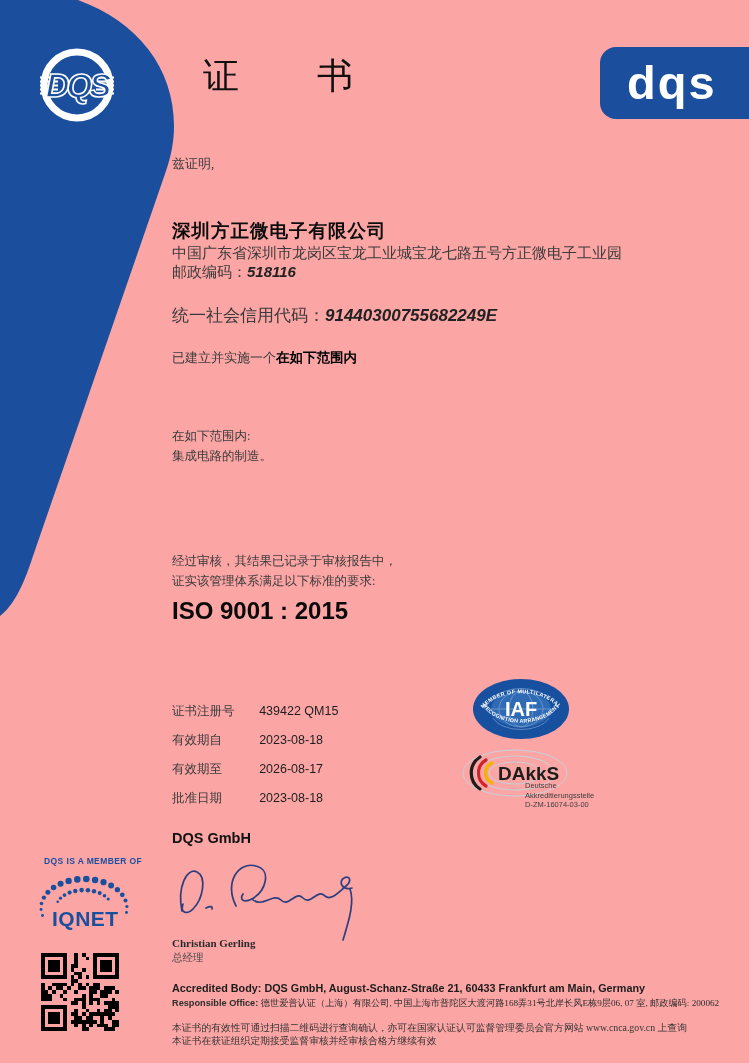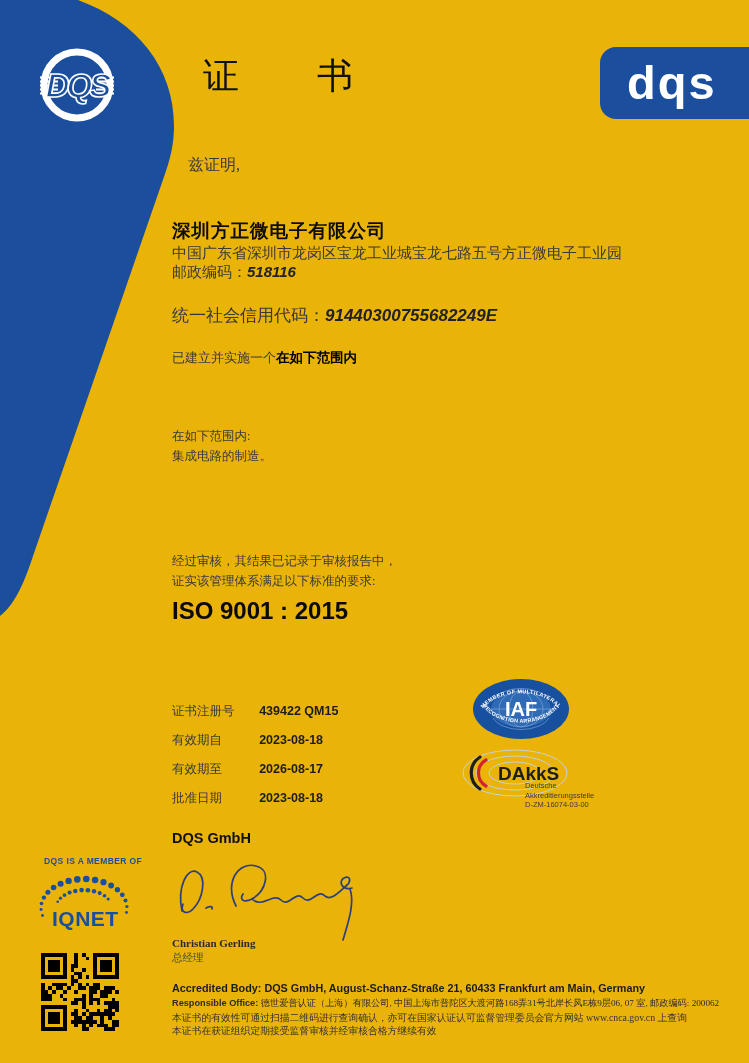--- a/index.html
+++ b/index.html
@@ -1,74 +1,74 @@
 <!DOCTYPE html>
 <html><head>
 <meta charset="utf-8">
 <style>
   * { margin:0; padding:0; box-sizing:border-box; }
   html,body { background:#e8e8e8; }
   .page {
     position:relative; width:749px; height:1063px; margin:0 auto;
-    background:#eab308; overflow:hidden;
+    background:#fca5a5; overflow:hidden;
     font-family:"Liberation Serif", serif; color:#3a3a3a;
   }
   .abs { position:absolute; }
 
   
   .swoosh-svg { left:0; top:0; }
   .dqs-wordmark {
     left:600px; top:47px; width:165px; height:72px;
     background:#1b4f9e; border-radius:16px;
     display:flex; align-items:center; justify-content:flex-start;
     padding-left:27px; color:#ffffff;
     font-family:"Liberation Sans", sans-serif; font-weight:bold;
     font-size:47px; letter-spacing:2px; line-height:60px;
   }
   .cert-title { left:203px; top:52px; font-size:36px; color:#101010; letter-spacing:2px; }
 
   
-  .certify-line   { left:188px; top:155px; font-size:16px; }
+  .certify-line   { left:172px; top:155px; font-size:13px; }
   .company-name   { left:172px; top:210px; font-size:18.5px; font-weight:bold; color:#0d0d0d;
                     font-family:"Liberation Sans", sans-serif; letter-spacing:1px;margin-top:8px; }
   .address-block  { left:172px; top:245px; font-size:15px; line-height:17.5px; }
   .credit-block   { left:172px; top:304px; font-size:17px; }
   .value-sans     { font-family:"Liberation Sans", sans-serif; font-weight:600; color:#222;font-style:italic; }
   .implemented    { left:172px; top:349px; font-size:13px; }
   .implemented b  { font-family:"Liberation Sans", sans-serif; font-size:13.5px; color:#000; }
   .scope-block    { left:172px; top:426px; font-size:12.5px; line-height:20px; }
   .audit-block    { left:172px; top:551px; font-size:12.5px; line-height:20px; }
   .standard-line  { left:172px; top:597px; font-size:24px; font-weight:bold; color:#0a0a0a;
                     font-family:"Liberation Sans", sans-serif; }
 
   
   .details { left:172px; top:703px; font-size:12.5px; }
   .details .row { margin-bottom:12px; }
   .details .lbl { display:inline-block; width:84px; color:#3a3a3a; }
-  .details .val { font-family:"Liberation Sans", sans-serif; font-weight:700; color:#1d1d1d;text-align:right; }
+  .details .val { font-family:"Liberation Sans", sans-serif; font-weight:400; color:#1d1d1d;text-align:right; }
 
   
   .iaf-svg   { left:470px; top:678px; }
   .dakks-svg { left:461px; top:746px; }
   .dakks-text { left:525px; top:781px; font-family:"Liberation Sans", sans-serif;
     font-size:7.5px; line-height:9.5px; color:#3d3d3d; }
 
   
   .sig-org   { left:172px; top:830px; font-size:14.5px; font-weight:bold; color:#101010;
                font-family:"Liberation Sans", sans-serif; }
   .sig-svg   { left:172px; top:853px; }
   .sig-name  { left:172px; top:937px; font-size:11px; font-weight:600; color:#2b2b2b;
                font-family:Liberation Serif, serif; }
   .sig-title { left:172px; top:951px; font-size:10.5px; color:#474747; }
 
   
   .footer { left:172px; top:982px; width:575px; }
   .footer .f1 { font-family:"Liberation Sans", sans-serif; font-weight:600;
                 font-size:10.8px; color:#1c1c1c; margin-bottom:3px; }
-  .footer .f2 { font-size:9.2px; color:#2d2d2d; margin-bottom:1px; }
+  .footer .f2 { font-size:9.2px; color:#2d2d2d; margin-bottom:11px; }
   .footer .f2 .lab { font-family:"Liberation Sans", sans-serif; font-weight:600; }
   .footer .f3 { font-size:9.8px; color:#333; line-height:13px; }
 
   
   .member-note { left:44px; top:856px; font-family:"Liberation Sans", sans-serif;
     font-weight:bold; font-size:8.5px; letter-spacing:0.4px; color:#1b4f9e; }
   .iqnet-svg { left:36px; top:867px; }
   .qr-svg { left:41px; top:953px; }
 </style>
 </head>

